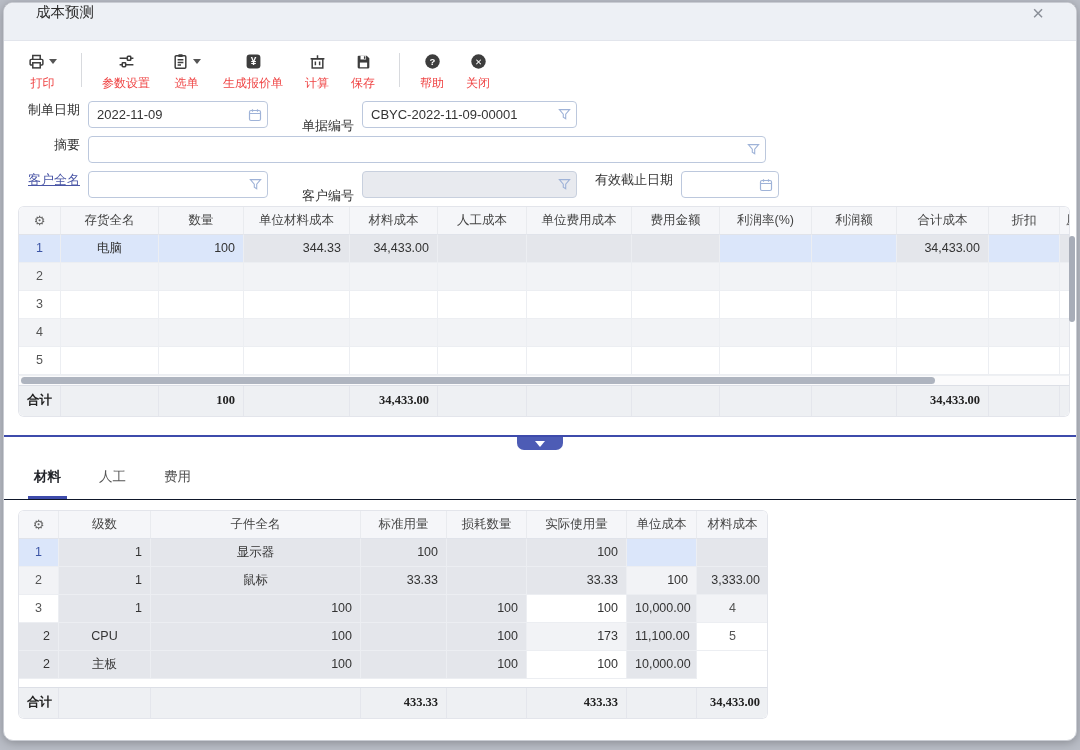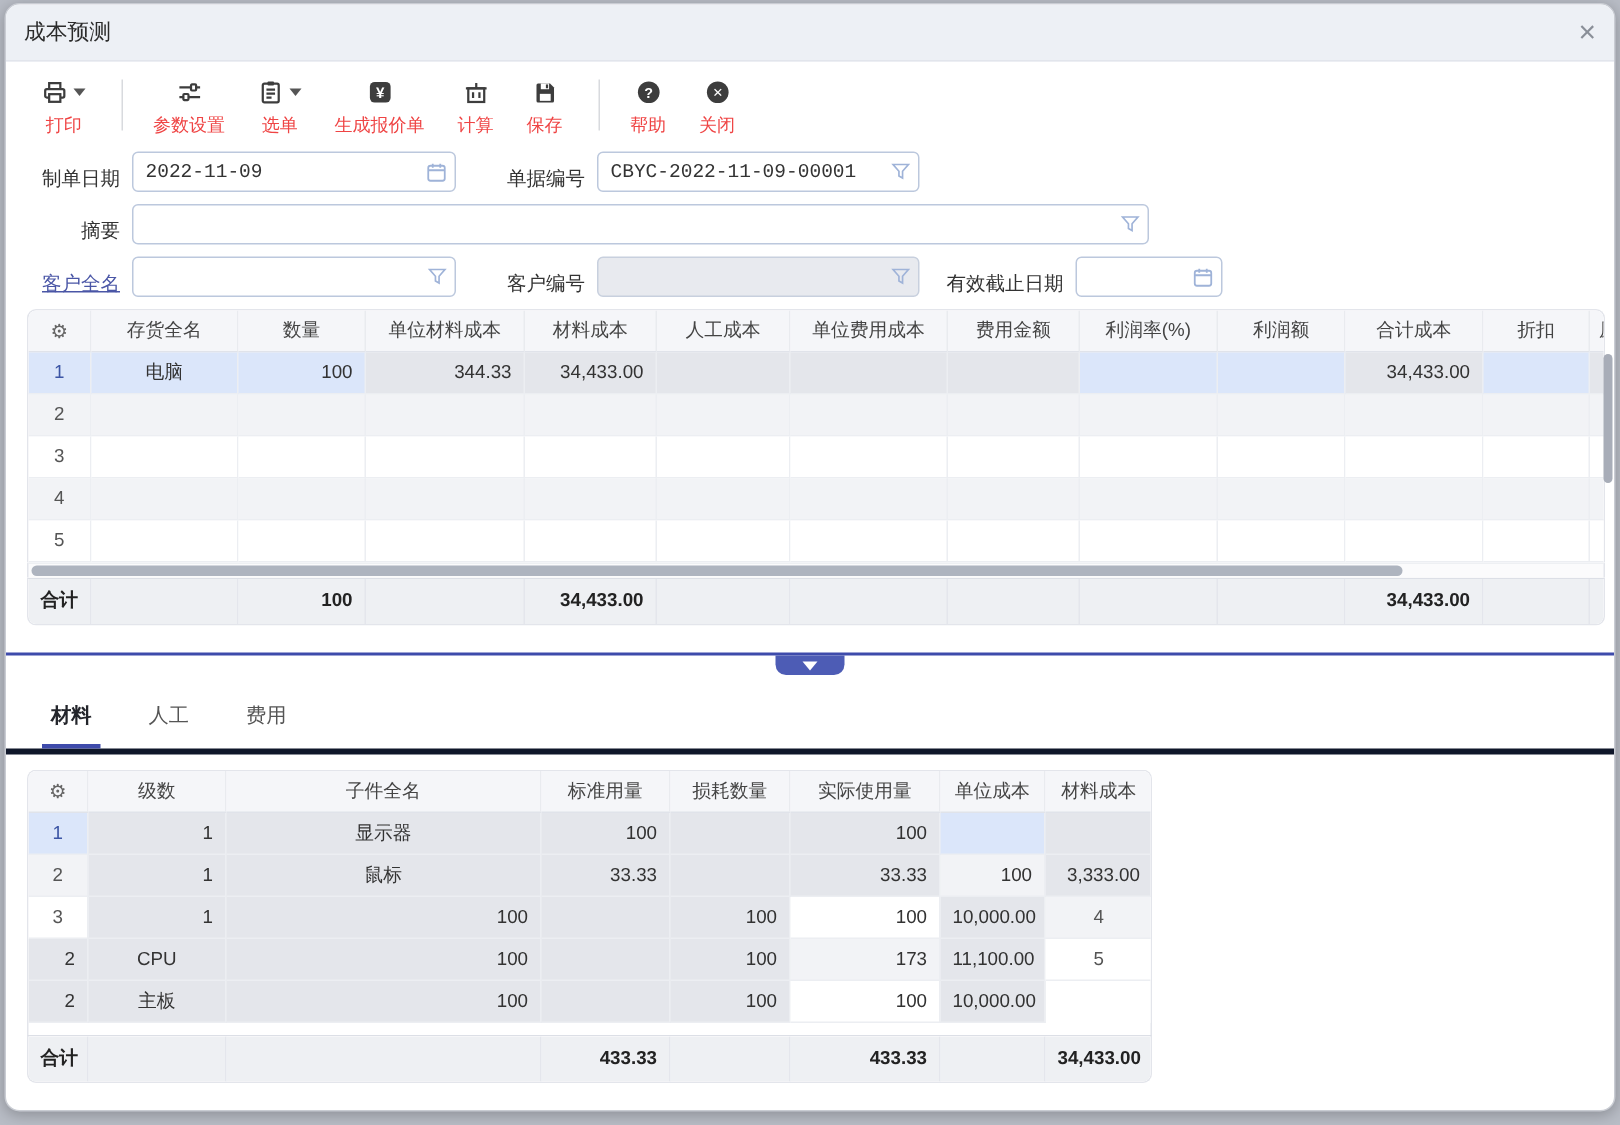--- a/index.html
+++ b/index.html
@@ -2,76 +2,76 @@
 <html><head>
 <meta charset="utf-8">
 <style>
   html,body{width:1080px;height:750px;margin:0;overflow:hidden;background:#b9bdc6;
     font-family:"Liberation Sans","DejaVu Sans",sans-serif;}
   *{box-sizing:border-box;}
   .dialog{position:absolute;left:3px;top:2px;right:3px;bottom:9px;background:#fff;
     border:1px solid #c9ccd3;border-radius:10px;overflow:hidden;box-shadow:0 2px 10px rgba(0,0,0,.25);}
   
   .titlebar{height:38px;background:#edf0f5;border-bottom:1px solid #e2e5ec;display:flex;
-    align-items:center;justify-content:space-between;padding:0 12px;}
+    justify-content:space-between;padding:0 32px;}
   .title{font-size:14.5px;color:#2b2b2b;}
   .close-x{font-size:20px;color:#8a8f98;cursor:pointer;line-height:1;}
   
   .toolbar{display:flex;align-items:flex-start;padding:10px 0 4px 24px;height:54px;}
   .tbtn{display:flex;flex-direction:column;align-items:center;margin-right:22px;cursor:pointer;}
   .icon-row{display:flex;align-items:center;gap:4px;height:20px;}
   .tlabel{font-size:12px;color:#ef4444;margin-top:4px;white-space:nowrap;}
   .caret{width:0;height:0;border-left:4px solid transparent;border-right:4px solid transparent;
     border-top:5px solid #555;}
   .tsep{width:1px;height:34px;background:#d8dade;margin:2px 20px 0 2px;}
   .ticon{stroke:#3d3d3d;fill:none;stroke-width:1.4;}
   
   .form{padding:6px 0 0 20px;font-size:13px;color:#333;}
-  .form-row{display:flex;align-items:flex-end;margin-bottom:8px;height:27px;font-family:Liberation Mono, monospace;}
+  .form-row{display:flex;align-items:flex-start;margin-bottom:8px;height:27px;}
   .flabel{width:56px;text-align:right;margin-right:8px;white-space:nowrap;}
   .flabel2{width:56px;text-align:right;margin:16px 8px 0 30px;white-space:nowrap;}
   .flabel3{width:84px;text-align:right;margin:0 8px 0 12px;white-space:nowrap;}
   .flink{color:#4a56a6;text-decoration:underline;cursor:pointer;}
   .fwrap{position:relative;display:inline-block;}
   .finput{height:27px;border:1px solid #bcc8dd;border-radius:4px;font-size:13px;color:#333;
     padding:0 24px 0 8px;font-family:inherit;outline:none;background:#fff;}
   .finput:disabled{background:#e8eaef;border-color:#c8d0de;}
-  .w180{width:216px;}.w215{width:215px;}.w98{width:98px;}.w678{width:678px;}
+  .w180{width:180px;}.w215{width:215px;}.w98{width:98px;}.w678{width:678px;}
   .fic{position:absolute;right:6px;top:7px;}
   
   .grid-mount{margin-left:14px;position:relative;}
   .grid-clip{overflow:hidden;border:1px solid #e3e5eb;border-radius:6px 6px 0 0;border-bottom:none;}
   .grid{display:grid;font-size:12.5px;color:#333;background:#fff;}
   .th{height:28px;line-height:27px;background:#f5f6f9;border-bottom:1px solid #e0e3ea;
     border-right:1px solid #e9ebef;color:#444;white-space:nowrap;overflow:hidden;padding:0 6px;}
   .td{height:28px;line-height:27px;border-bottom:1px solid #eceef2;border-right:1px solid #eceef2;
     white-space:nowrap;overflow:hidden;padding:0 8px;background:#fff;}
   .al-center{text-align:center;}.al-left{text-align:center;}.al-right{text-align:right;}
   .num{text-align:center;color:#555;padding:0 2px;}
   .num-active{background:#dbe6fa;color:#3c55a5;}
   .stripe{background:#f2f3f6;}
   .c-ro{background:#e4e6eb;}
   .c-hl{background:#dbe6fa;}
   .gear{font-size:13px;color:#666;}
   .hbar{height:10px;background:#fbfbfc;border:1px solid #e3e5eb;border-top:1px solid #eef0f3;border-bottom:none;position:relative;}
   .hthumb{position:absolute;left:2px;top:1px;height:7px;border-radius:4px;background:#aeb4bf;}
   .vscroll{position:absolute;right:1px;top:30px;width:6px;height:86px;border-radius:3px;background:#a8adb8;z-index:3;}
-  .tfoot-clip{overflow:hidden;border:1px solid #e3e5eb;border-top:1px solid #dcdfe6;border-radius:0 0 6px 6px;}
+  .tfoot-clip{overflow:hidden;border:1px solid #e3e5eb;border-top:1px solid #dcdfe6;border-radius:0 0 6px 6px;font-family:Liberation Serif, serif;}
   .tf{height:30px;line-height:29px;border-right:1px solid #e4e6ec;background:#eef0f3;
     font-weight:700;color:#222;white-space:nowrap;overflow:hidden;padding:0 8px;}
   .tf-label{text-align:left;padding-left:8px;}
   
   .divider{margin-top:18px;position:relative;height:15px;}
   .divider .line{height:2px;background:#3e4bab;}
   .pill{position:absolute;left:50%;top:2px;transform:translateX(-50%);width:46px;height:13px;
     background:#4d5cb5;border-radius:0 0 7px 7px;display:flex;align-items:center;justify-content:center;cursor:pointer;}
   .pill .tri{width:0;height:0;border-left:5px solid transparent;border-right:5px solid transparent;
     border-top:6px solid #fff;}
   
-  .tabs{display:flex;padding-left:24px;margin-top:12px;border-bottom:4px solid #0f172a;}
+  .tabs{display:flex;padding-left:24px;margin-top:12px;border-bottom:1px solid #0f172a;}
   .tab{font-size:13.5px;color:#555;padding:6px 6px 10px;margin-right:26px;cursor:pointer;
     border-bottom:3px solid transparent;}
   .tab.active{color:#23252b;font-weight:700;border-bottom-color:#3e4bab;}
   .sub-mount{margin-top:10px;}
   .gap8{height:8px;background:#fff;border-left:1px solid #e3e5eb;border-right:1px solid #e3e5eb;}
 </style>
 </head>
 <body>
 
 <div class="dialog">

